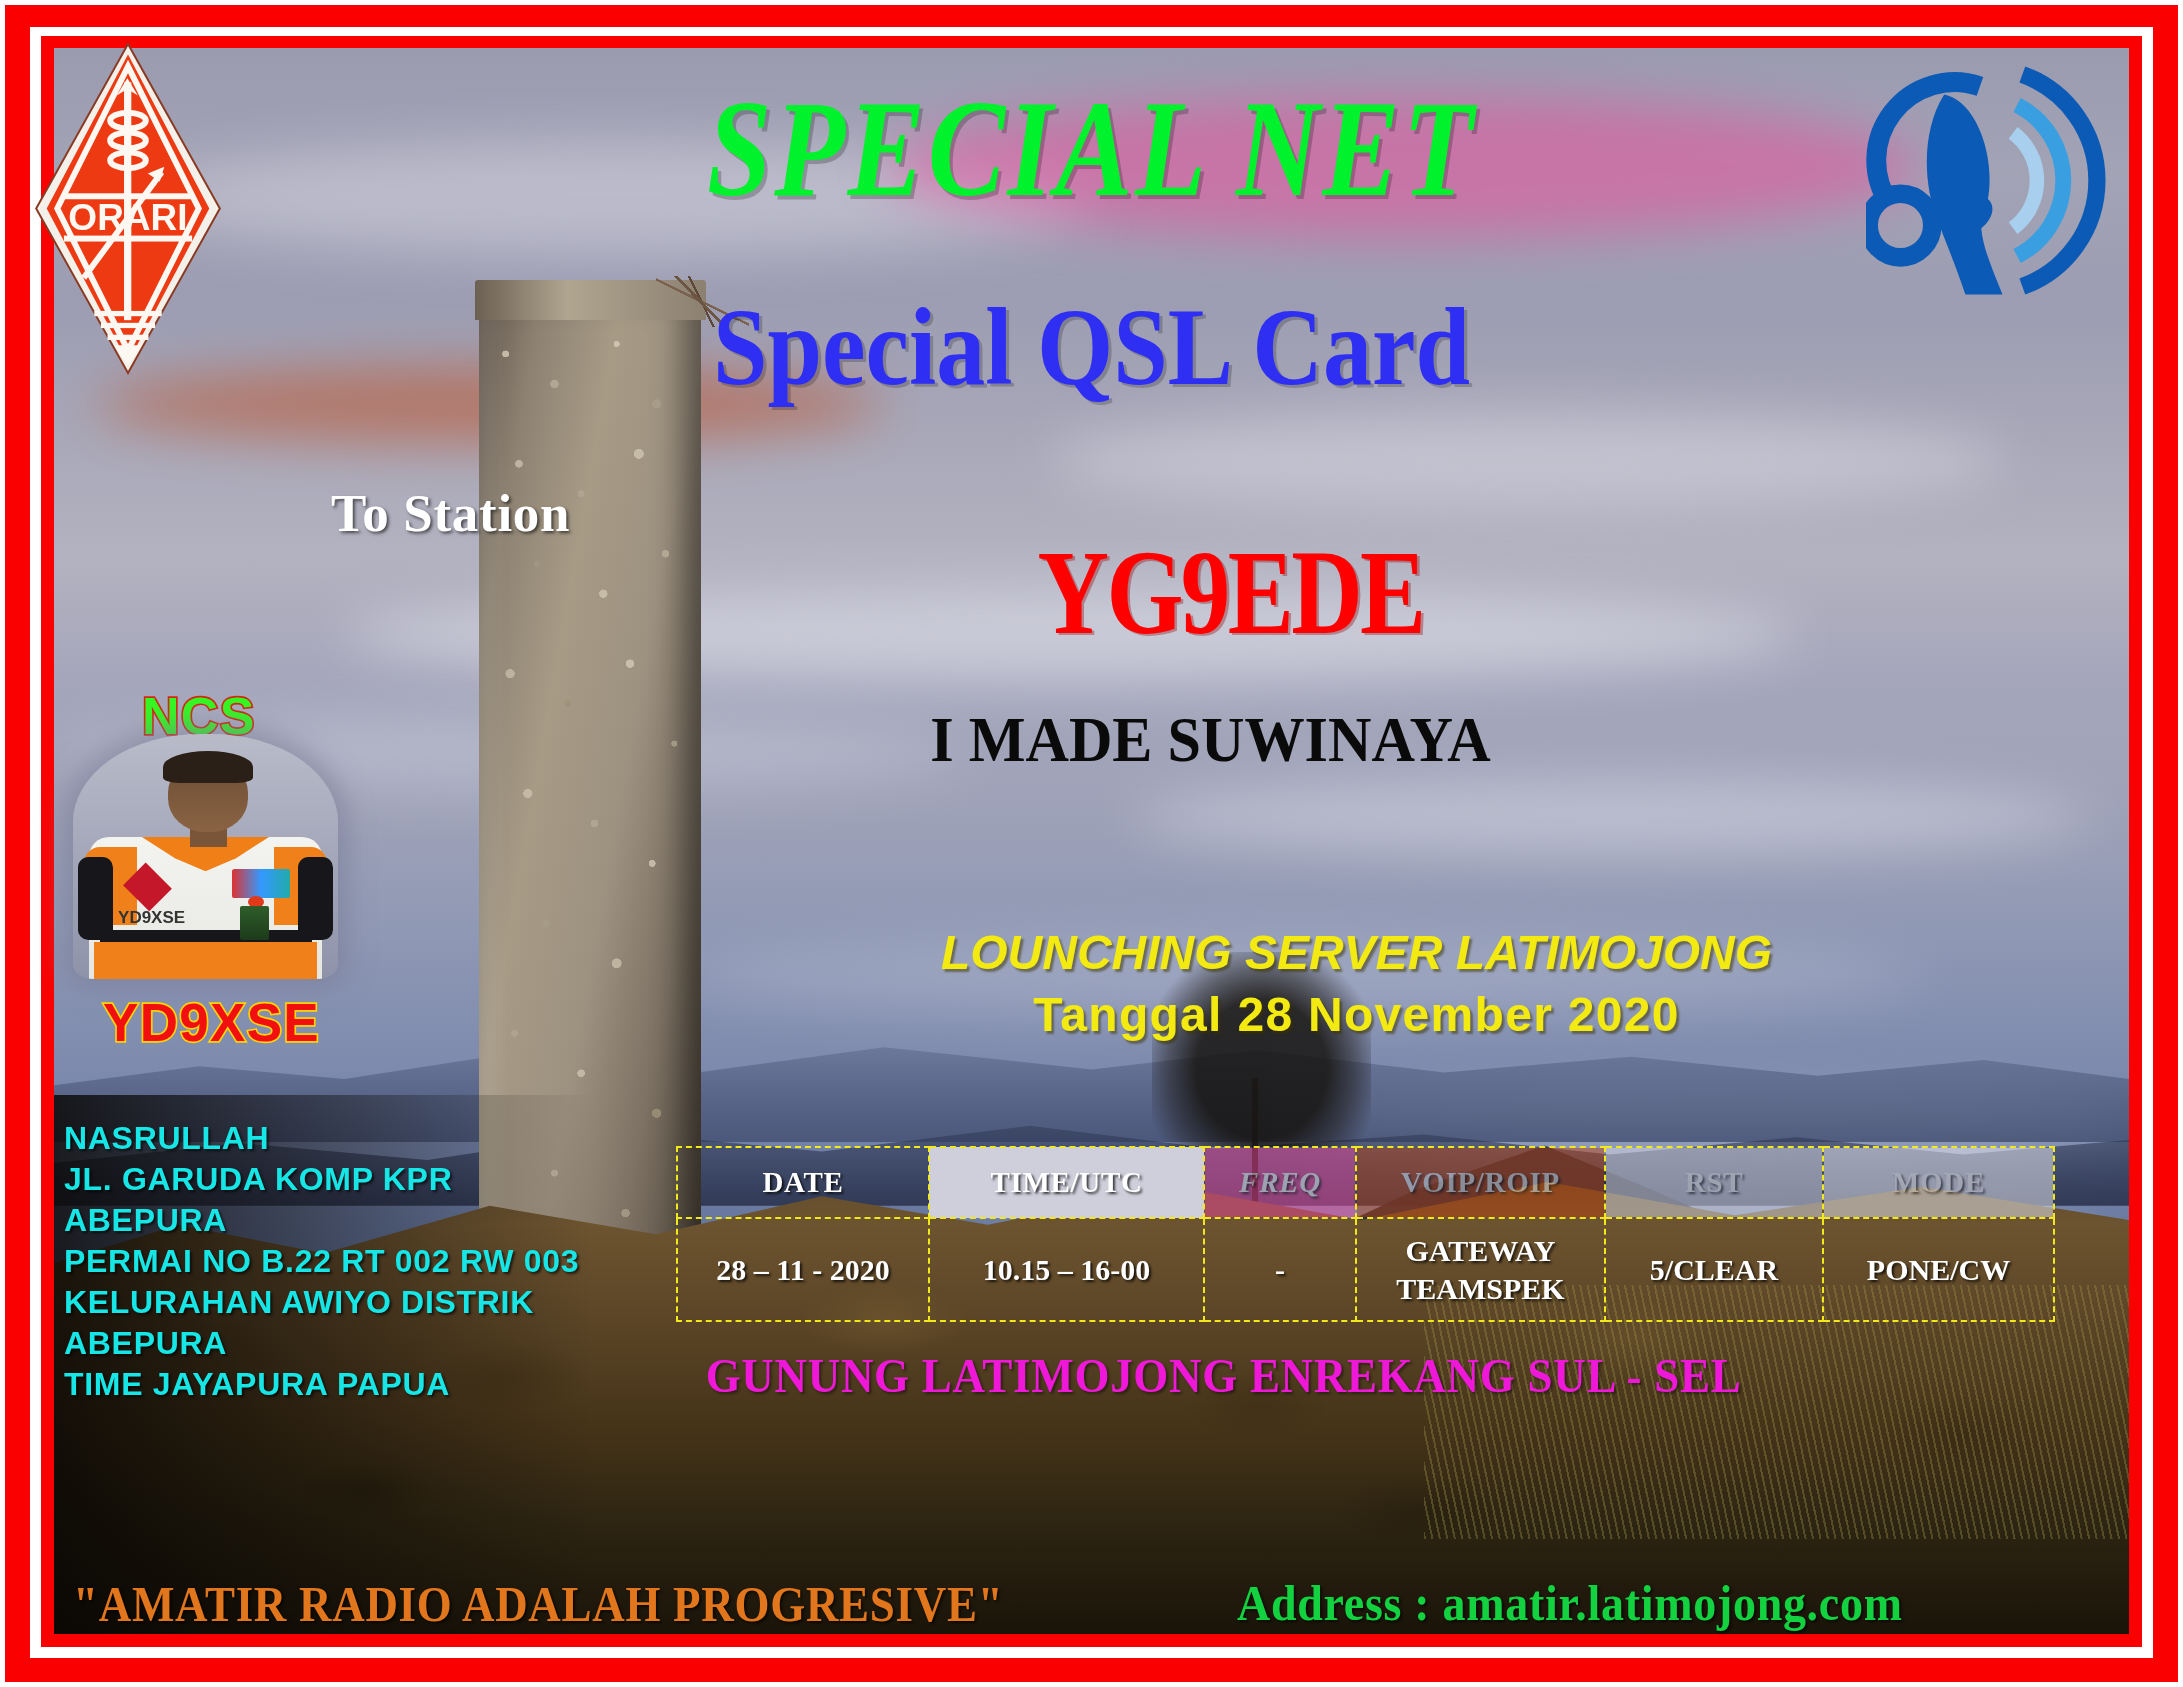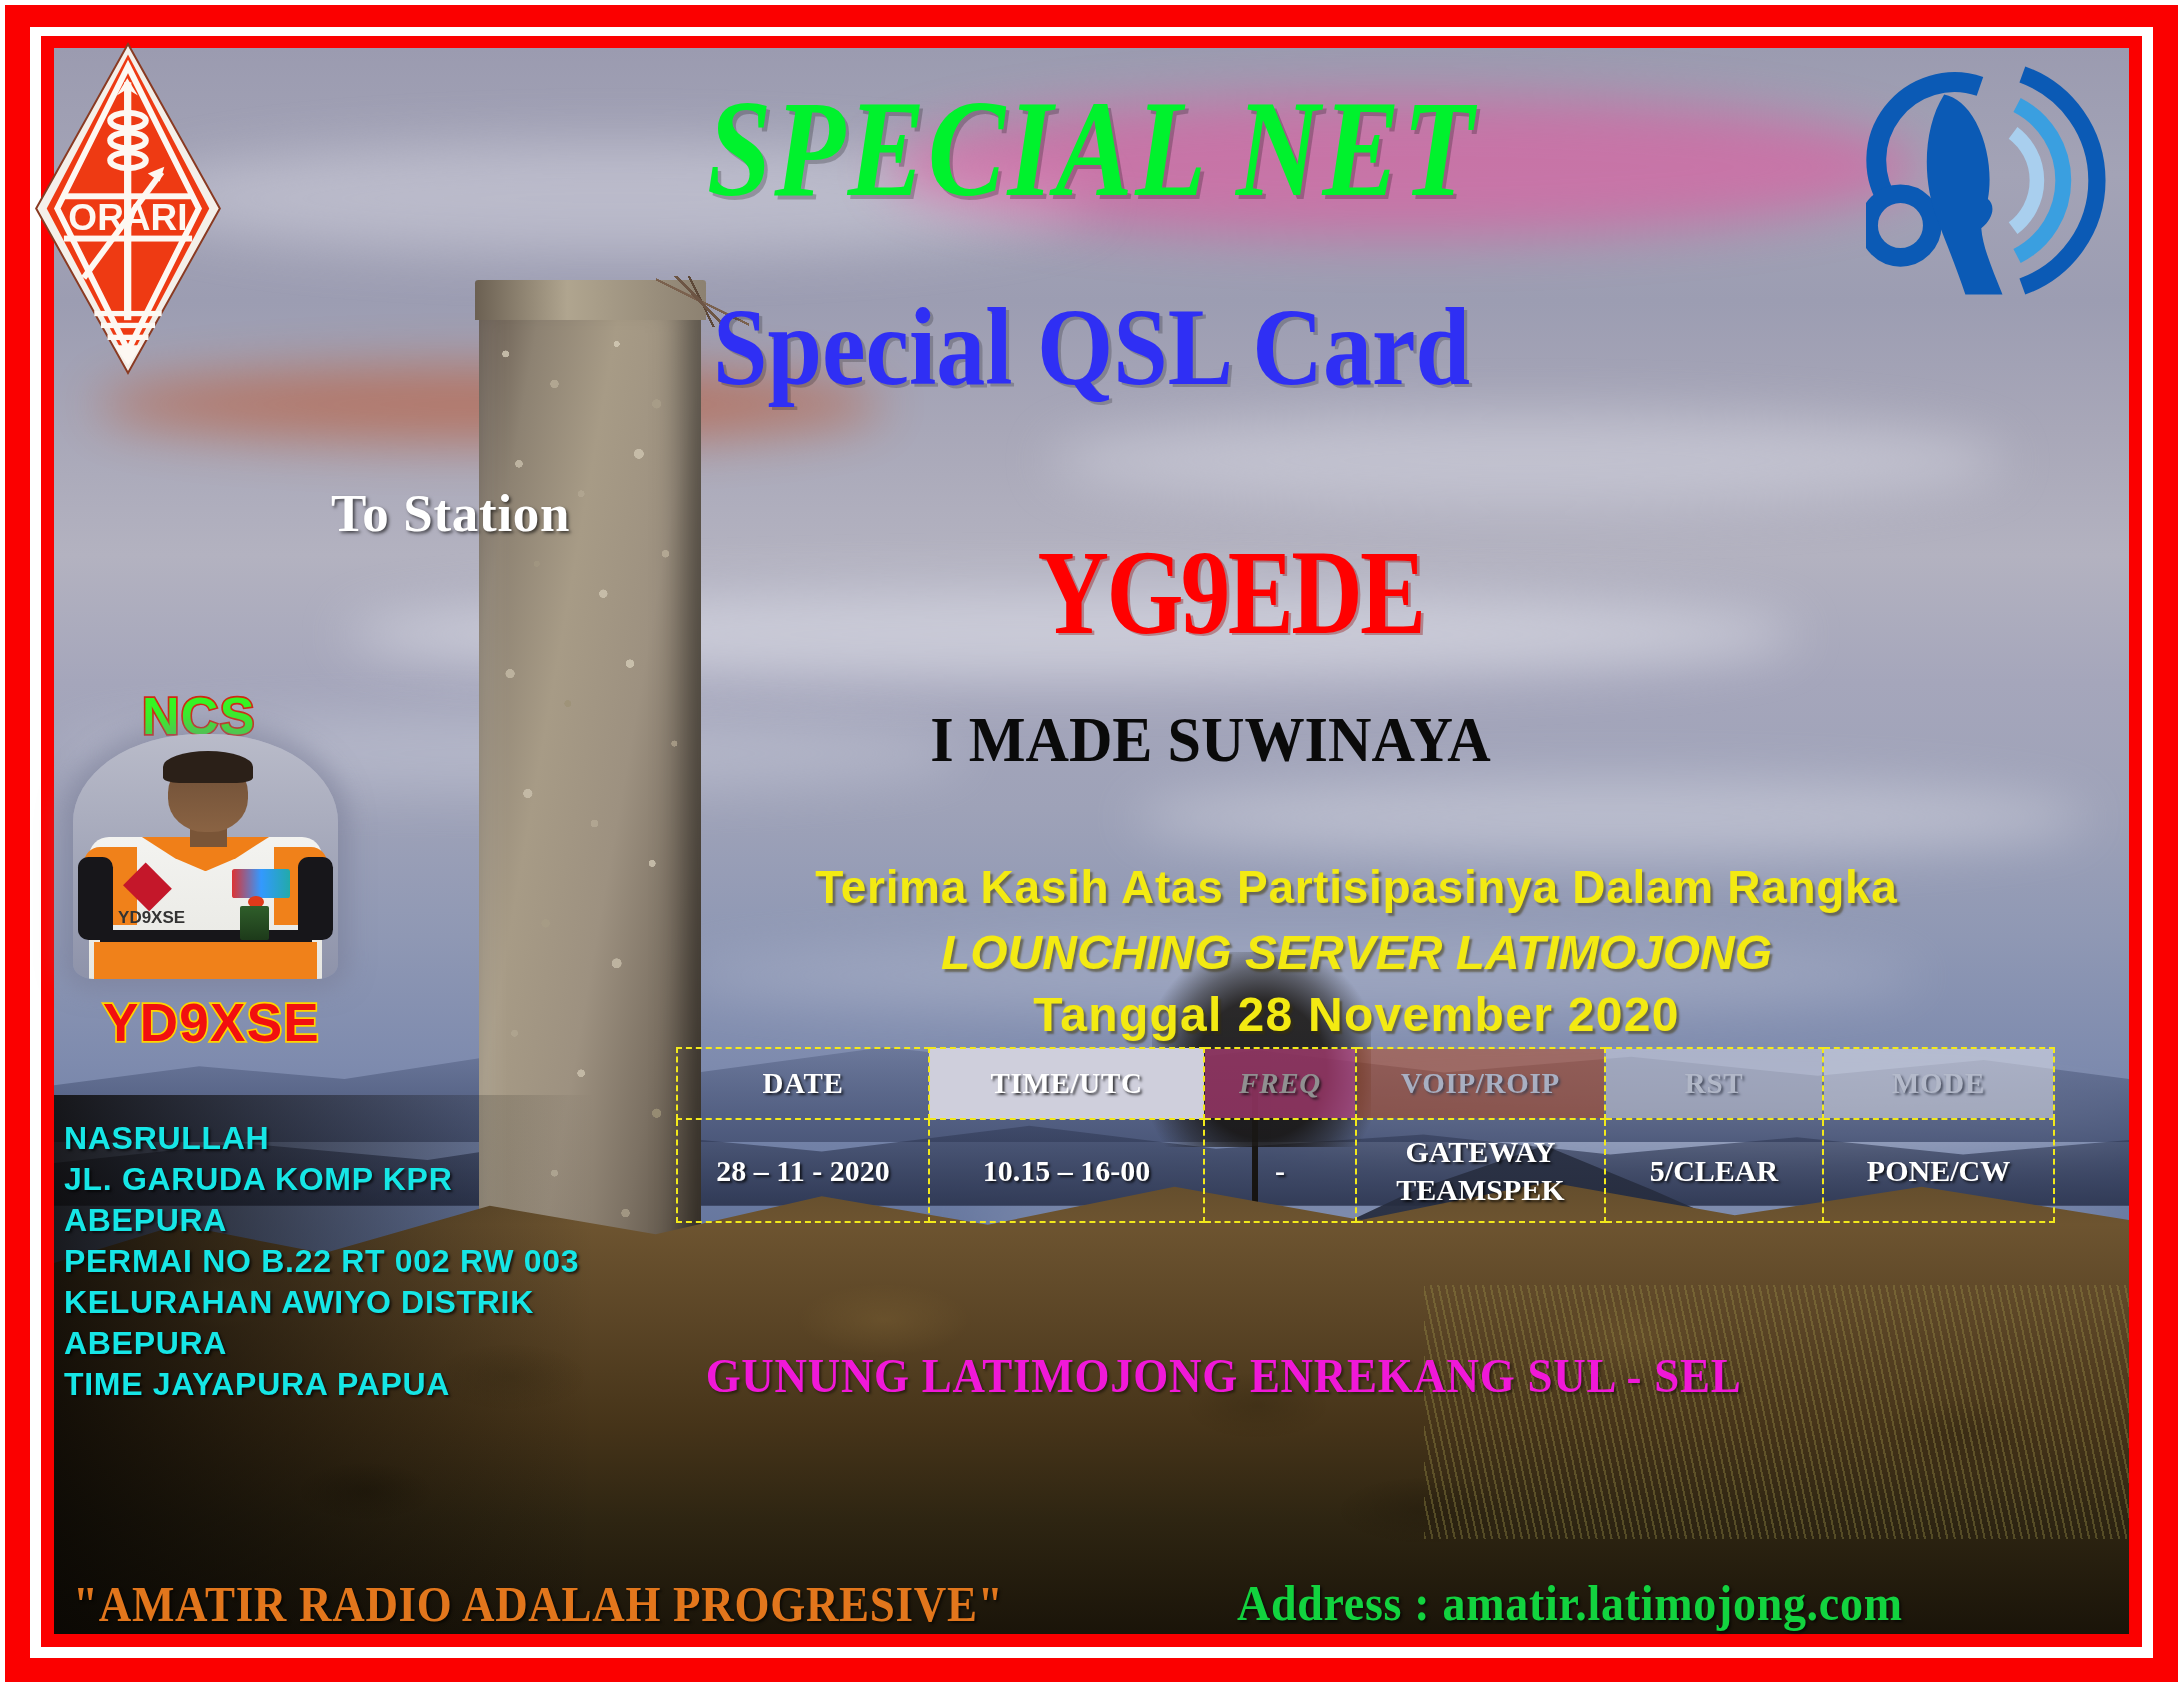--- a/index.html
+++ b/index.html
@@ -201,21 +201,21 @@
       font-weight:700;font-size:53px;color:#f20f0f;
       -webkit-text-stroke:3.3px #ffd400;paint-order:stroke fill;
       font-family:"Liberation Sans",sans-serif;letter-spacing:1.3px;}
 
   .addr{position:absolute;left:64px;top:1118px;font-weight:700;font-size:32px;
       color:#16e6e6;font-family:"Liberation Sans",sans-serif;line-height:1.28;
       text-shadow:2px 2px 2.6px rgba(0,0,0,.65);letter-spacing:0.7px;}
   .addr div{white-space:nowrap;}
 
   
-  .qtable{position:absolute;left:676px;top:1047px;width:1366px;height:170px;
+  .qtable{position:absolute;left:676px;top:1146px;width:1366px;height:170px;
       border-collapse:collapse;table-layout:fixed;}
   .qtable td{border:2px dashed #f2e91b;text-align:center;vertical-align:middle;
       color:#ffffff;font-weight:700;font-family:"Liberation Serif",serif;
       text-shadow:2px 2px 2.6px rgba(0,0,0,.75);padding:0;}
   .qtable tr.head td{font-size:29px;letter-spacing:0.7px;height:69px;}
   .qtable tr.body td{font-size:30px;height:101px;}
   .qtable .c0{width:250px;} .qtable .c1{width:273px;} .qtable .c2{width:150px;}
   .qtable .c3{width:247px;} .qtable .c4{width:216px;} .qtable .c5{width:229px;}
   .voip span{display:block;line-height:1.26;}
 
@@ -331,21 +331,20 @@
 
     <div class="title-net">SPECIAL NET</div>
     <div class="title-qsl">Special QSL Card</div>
 
     <div class="to-station">To Station</div>
 
     <div class="callsign">YG9EDE</div>
 
     <div class="opname">I MADE SUWINAYA</div>
 
-    <div class="thanks">Terima Kasih Atas Partisipasinya Dalam Rangka</div>
     <div class="launch">LOUNCHING SERVER LATIMOJONG</div>
     <div class="tanggal">Tanggal  28  November  2020</div>
 
     <div class="ncs">NCS</div>
     <div class="opphoto">
       <div class="op-bg"></div>
       <div class="op-body"></div>
       <div class="op-shoulderL"></div>
       <div class="op-shoulderR"></div>
       <div class="op-sleeveL"></div>

